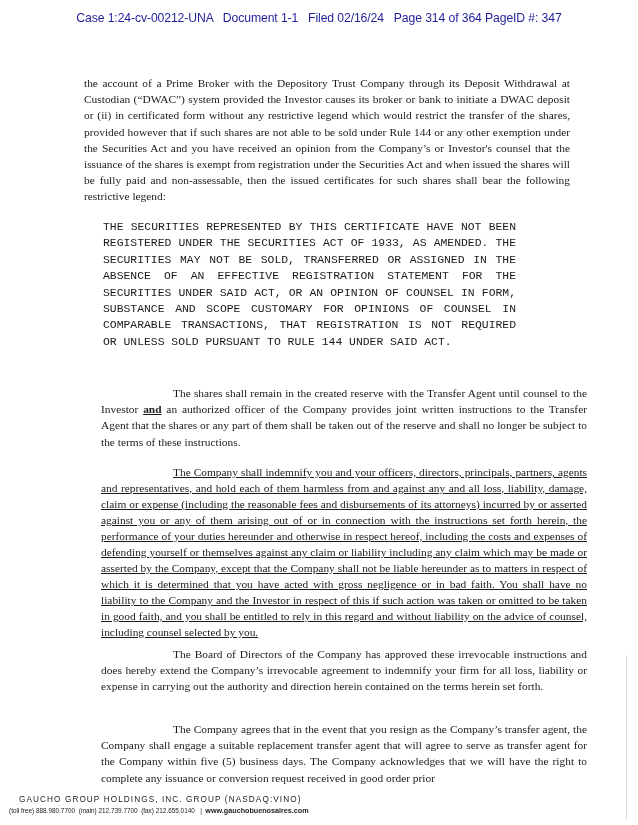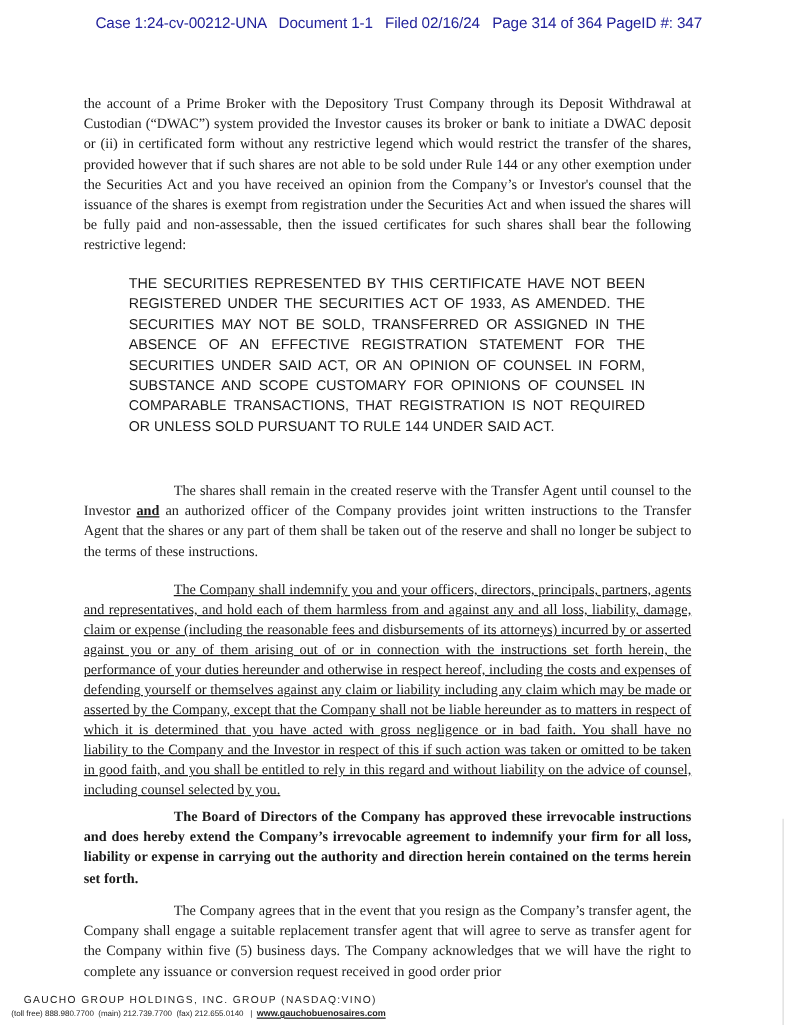--- a/index.html
+++ b/index.html
@@ -3,47 +3,47 @@
 <meta charset="utf-8">
 <style>
   html, body { margin: 0; padding: 0; background: #ffffff; }
   body { width: 638px; height: 825px; position: relative; overflow: hidden; }
   .header {
     position: absolute; top: 11px; left: 0; width: 638px; text-align: center;
     font-family: "Liberation Sans", sans-serif; font-size: 12.2px; color: #1f1f9a;
     white-space: pre; letter-spacing: -0.1px;
   }
   .body-text {
-    position: absolute; left: 67px; width: 486px;
+    position: absolute; left: 84px; width: 486px;
     font-family: "Liberation Serif", serif; font-size: 11.4px; line-height: 16.2px;
     color: #1a1a1a; text-align: justify;
   }
   .p1 { top: 75px; }
   .legend {
     position: absolute; left: 103px; width: 413px; top: 219px;
-    font-family: Liberation Sans, sans-serif; font-size: 11.4px; line-height: 16.4px;
+    font-family: Liberation Mono, monospace; font-size: 11.4px; line-height: 16.4px;
     color: #1a1a1a; text-align: justify;
   }
   .p2 { top: 385px; }
   .p3 { top: 464px; line-height: 16.0px; text-decoration: underline; }
-  .p4 { top: 646px; font-weight: bold; }
+  .p4 { top: 646px; }
   .p5 { top: 721px; }
-  .indent { text-indent: 72px; }
+  .indent { text-indent: 72px; margin-left: 17px; }
   .bold-u { font-weight: bold; text-decoration: underline; }
   .footer1 {
     position: absolute; left: 19px; top: 795px;
     font-family: "Liberation Sans", sans-serif; font-size: 8.2px; color: #222;
     letter-spacing: 1.1px; white-space: pre;
   }
   .footer2 {
     position: absolute; left: 9px; top: 806px;
     font-family: "Liberation Sans", sans-serif; font-size: 6.4px; color: #222;
     white-space: pre;
   }
-  .footer2 .web { font-weight: bold; font-size: 7.2px; text-decoration: underline; }
+  .footer2 .web { font-weight: bold; font-size: 7.2px; }
   .scanline {
     position: absolute; left: 626px; top: 655px; width: 1px; height: 165px;
     background: #dcdcdc;
   }
 </style>
 </head>
 <body>
 
 <div class="header">Case 1:24-cv-00212-UNA   Document 1-1   Filed 02/16/24   Page 314 of 364 PageID #: 347</div>
 

